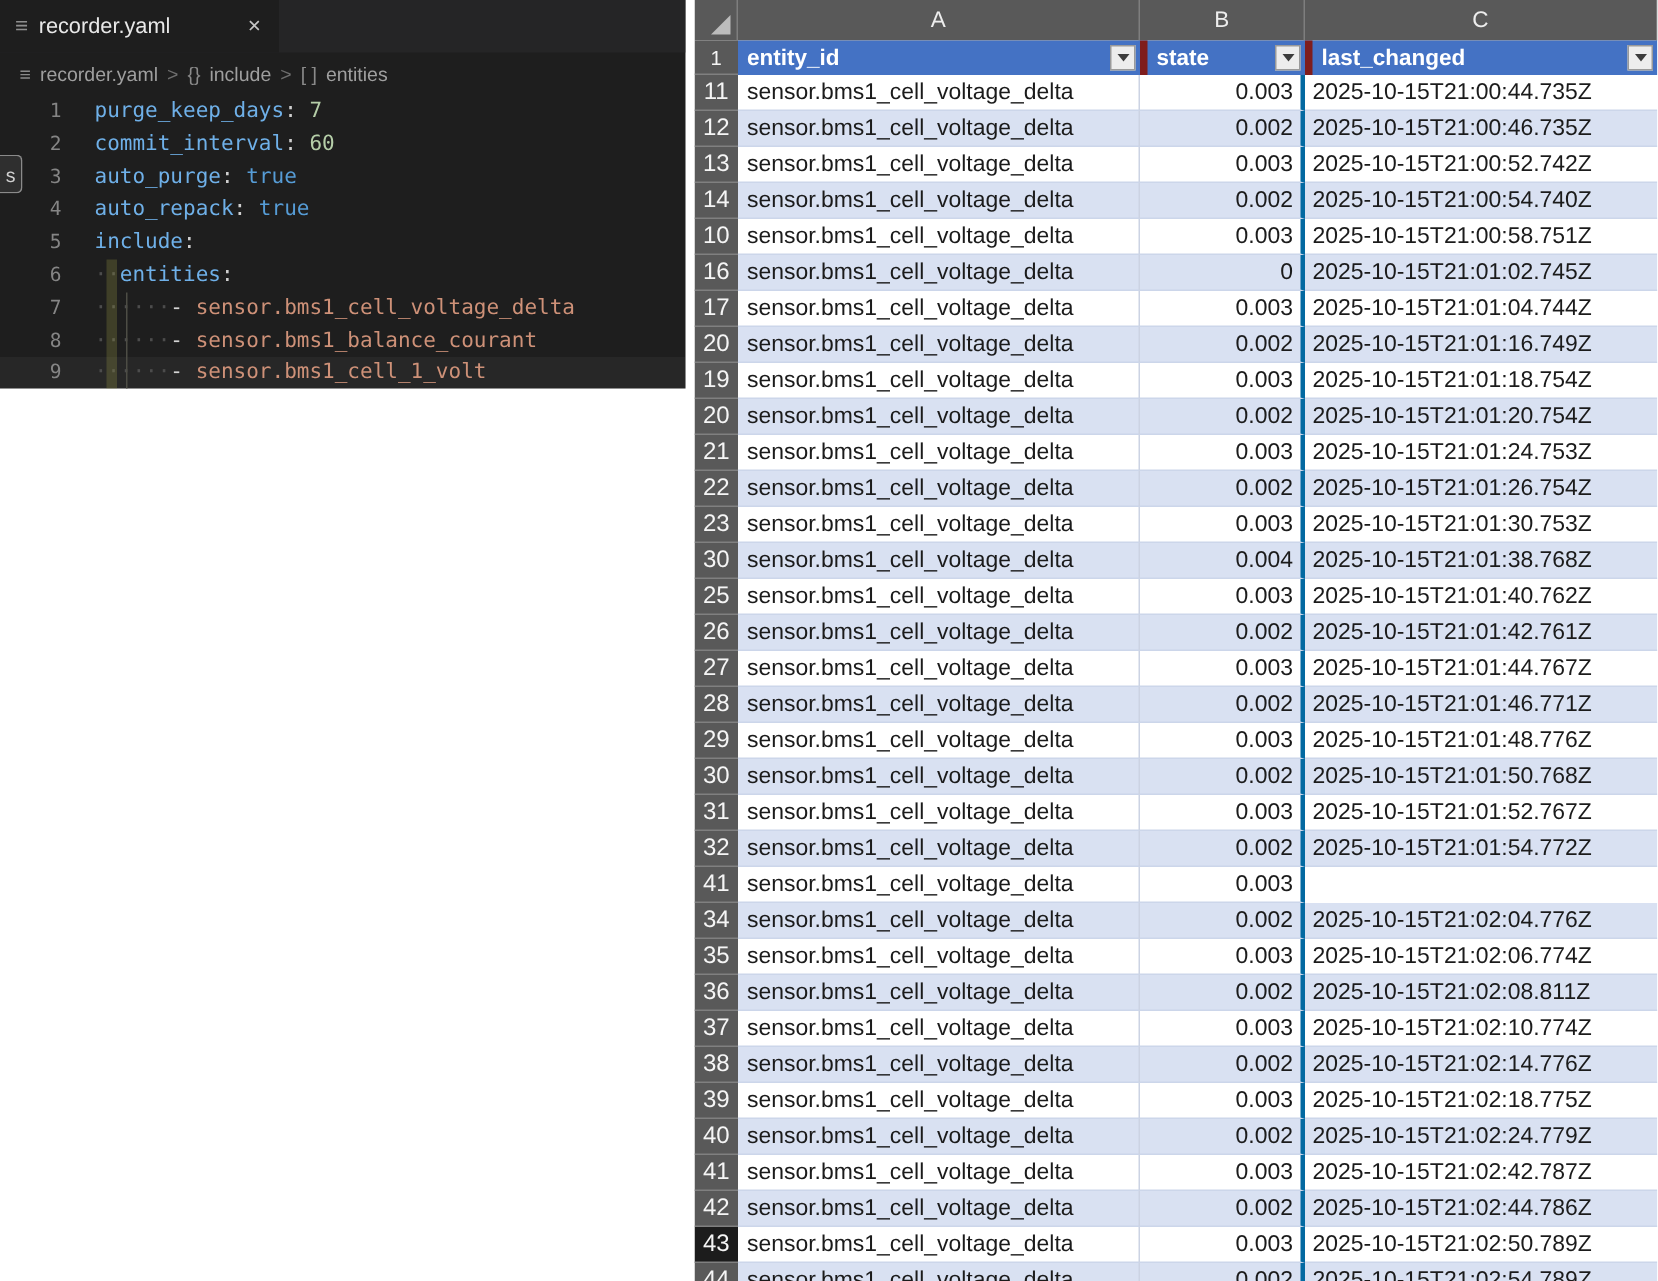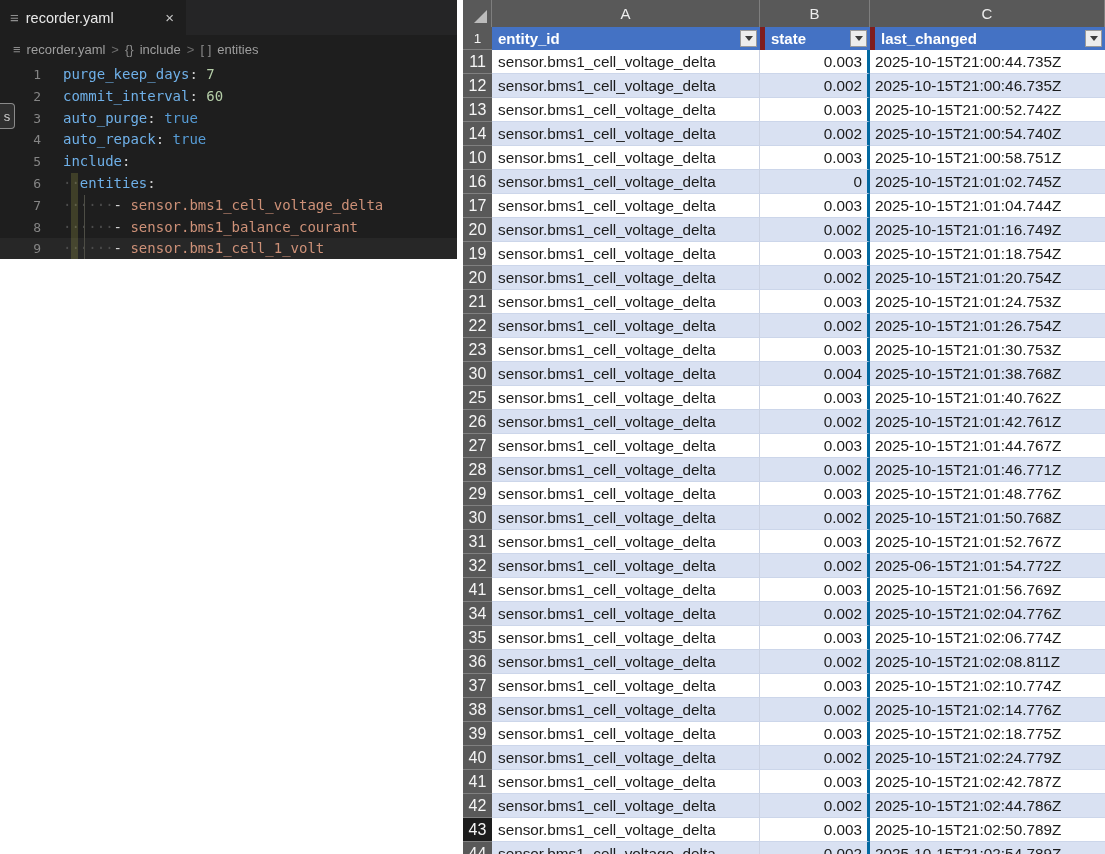--- a/index.html
+++ b/index.html
@@ -321,28 +321,27 @@
     <div class="col-rn xl-rn">31</div>
     <div class="col-a xl-cell xl-a">sensor.bms1_cell_voltage_delta</div>
     <div class="col-b xl-cell xl-b">0.003</div>
     <div class="col-c xl-cell xl-c">2025-10-15T21:01:52.767Z</div>
   </div>
 
   <div class="xl-row band">
     <div class="col-rn xl-rn">32</div>
     <div class="col-a xl-cell xl-a">sensor.bms1_cell_voltage_delta</div>
     <div class="col-b xl-cell xl-b">0.002</div>
-    <div class="col-c xl-cell xl-c">2025-06-15T21:01:54.772Z</div>
+    <div class="col-c xl-cell xl-c">2025-10-15T21:01:54.772Z</div>
   </div>
 
   <div class="xl-row">
     <div class="col-rn xl-rn">41</div>
     <div class="col-a xl-cell xl-a">sensor.bms1_cell_voltage_delta</div>
     <div class="col-b xl-cell xl-b">0.003</div>
-    <div class="col-c xl-cell xl-c">2025-10-15T21:01:56.769Z</div>
   </div>
 
   <div class="xl-row band">
     <div class="col-rn xl-rn">34</div>
     <div class="col-a xl-cell xl-a">sensor.bms1_cell_voltage_delta</div>
     <div class="col-b xl-cell xl-b">0.002</div>
     <div class="col-c xl-cell xl-c">2025-10-15T21:02:04.776Z</div>
   </div>
 
   <div class="xl-row">

